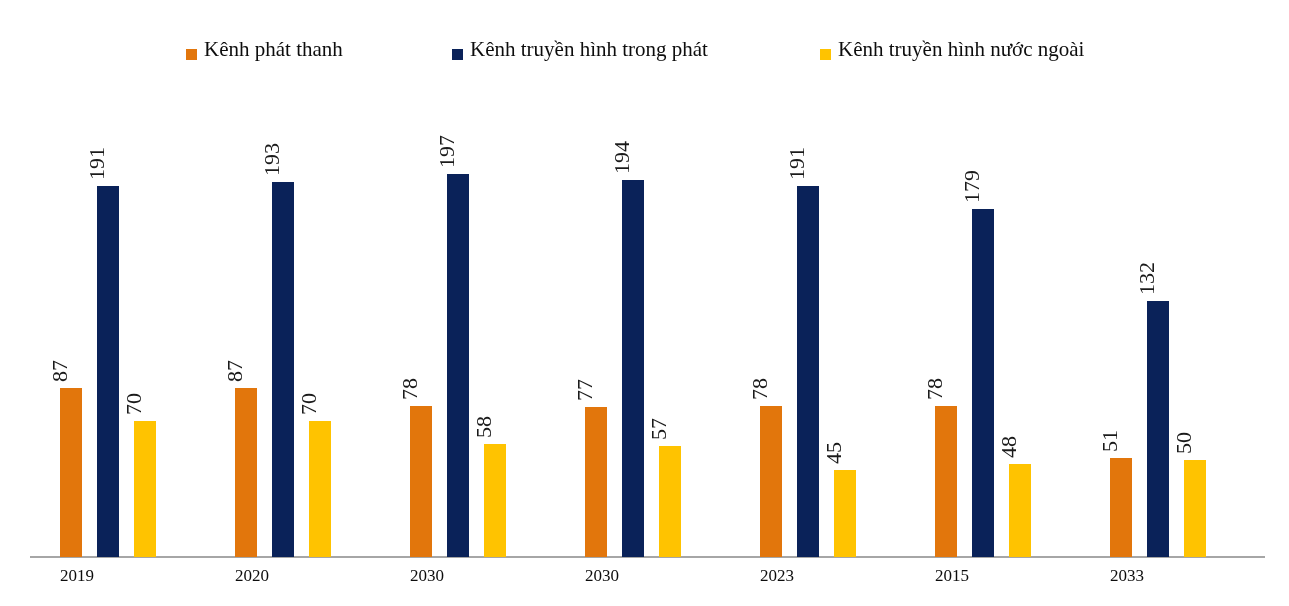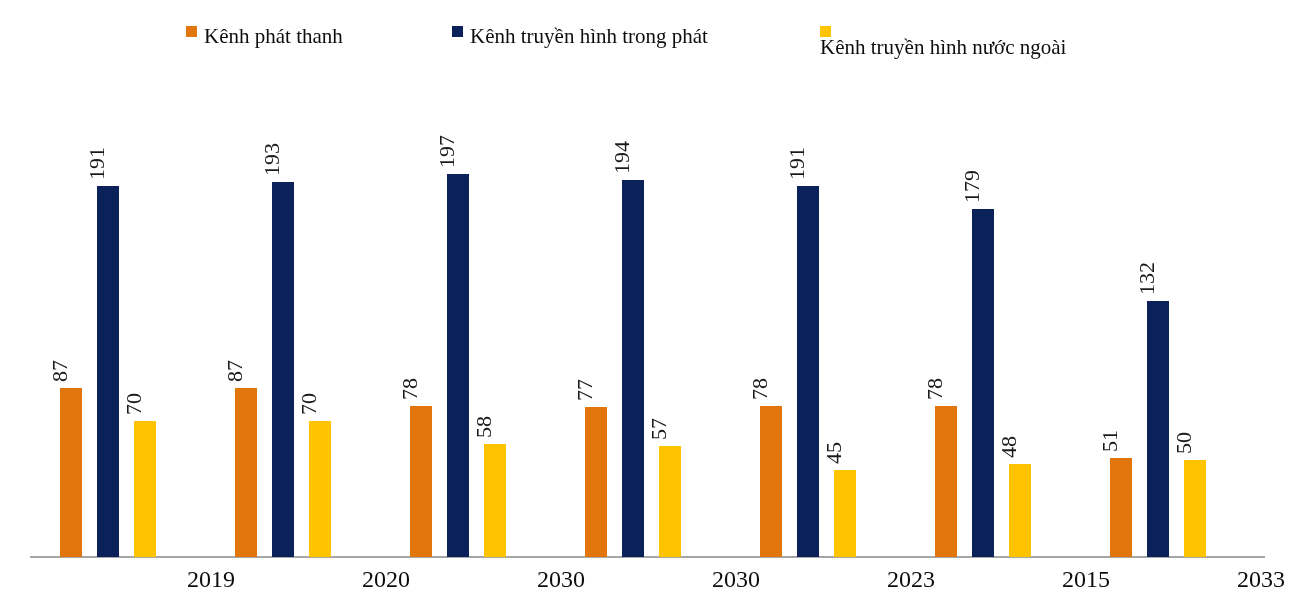--- a/index.html
+++ b/index.html
@@ -26,21 +26,21 @@
   #legend {
     position: absolute;
     left: 0;
     top: 26px;
     width: 1289px;
     height: 34px;
   }
   .legend-item {
     position: absolute;
     display: flex;
-    align-items: flex-start;
+    align-items: flex-end;
     white-space: nowrap;
     height: 34px;
   }
   .legend-swatch {
     width: 11px;
     height: 11px;
     margin-right: 7px;
     flex: 0 0 auto;
   }
   .legend-label {
@@ -94,42 +94,42 @@
     font-size: 22px;
     line-height: 1;
     color: #1a1a1a;
     white-space: nowrap;
   }
   .cat-label {
     position: absolute;
     top: 567px;
     left: 0;
     width: 175px;
-    text-align: right;
-    font-family: "Liberation Serif", "DejaVu Serif", serif;
-    font-size: 24px;
+    text-align: left;
+    font-family: "Liberation Serif", "DejaVu Serif", serif;
+    font-size: 17px;
     line-height: 1;
     color: #0d0d0d;
   }
 </style>
 </head>
 <body>
 
 <div id="chart-root">
 
   <div id="legend">
       <div class="legend-item" style="left: 186px;">
         <span class="legend-swatch" style="background: rgb(226, 118, 12);"></span>
         <span class="legend-label">Kênh phát thanh</span>
       </div>
       <div class="legend-item" style="left: 452px;">
         <span class="legend-swatch" style="background: rgb(10, 34, 89);"></span>
         <span class="legend-label">Kênh truyền hình trong phát</span>
       </div>
-      <div class="legend-item" style="left: 820px; flex-direction: column;">
+      <div class="legend-item" style="left: 820px;">
         <span class="legend-swatch" style="background: rgb(255, 195, 0);"></span>
         <span class="legend-label">Kênh truyền hình nước ngoài</span>
       </div>
     </div>
 
   <div id="plot">
     <div id="axis-line"></div>
   <div class="bar-group" style="left: 60px;">
         <div class="bar" title="Kênh phát thanh 2019: 87" style="left: 0px; height: 168.954px; background: rgb(226, 118, 12);">
           <div class="bar-label-wrap">

